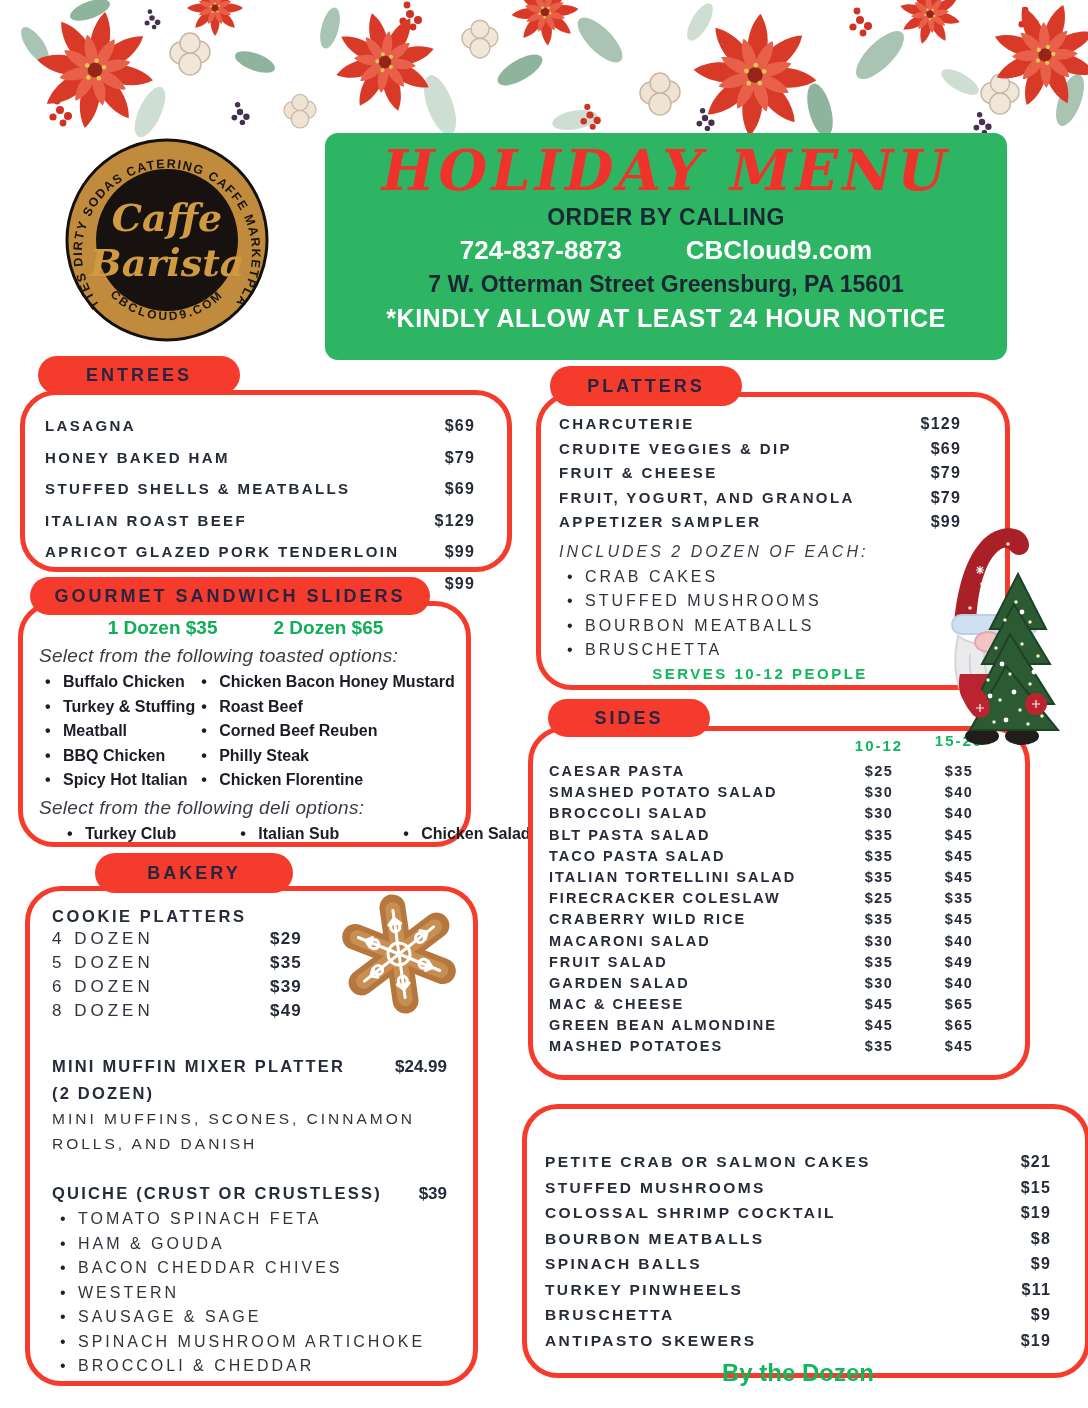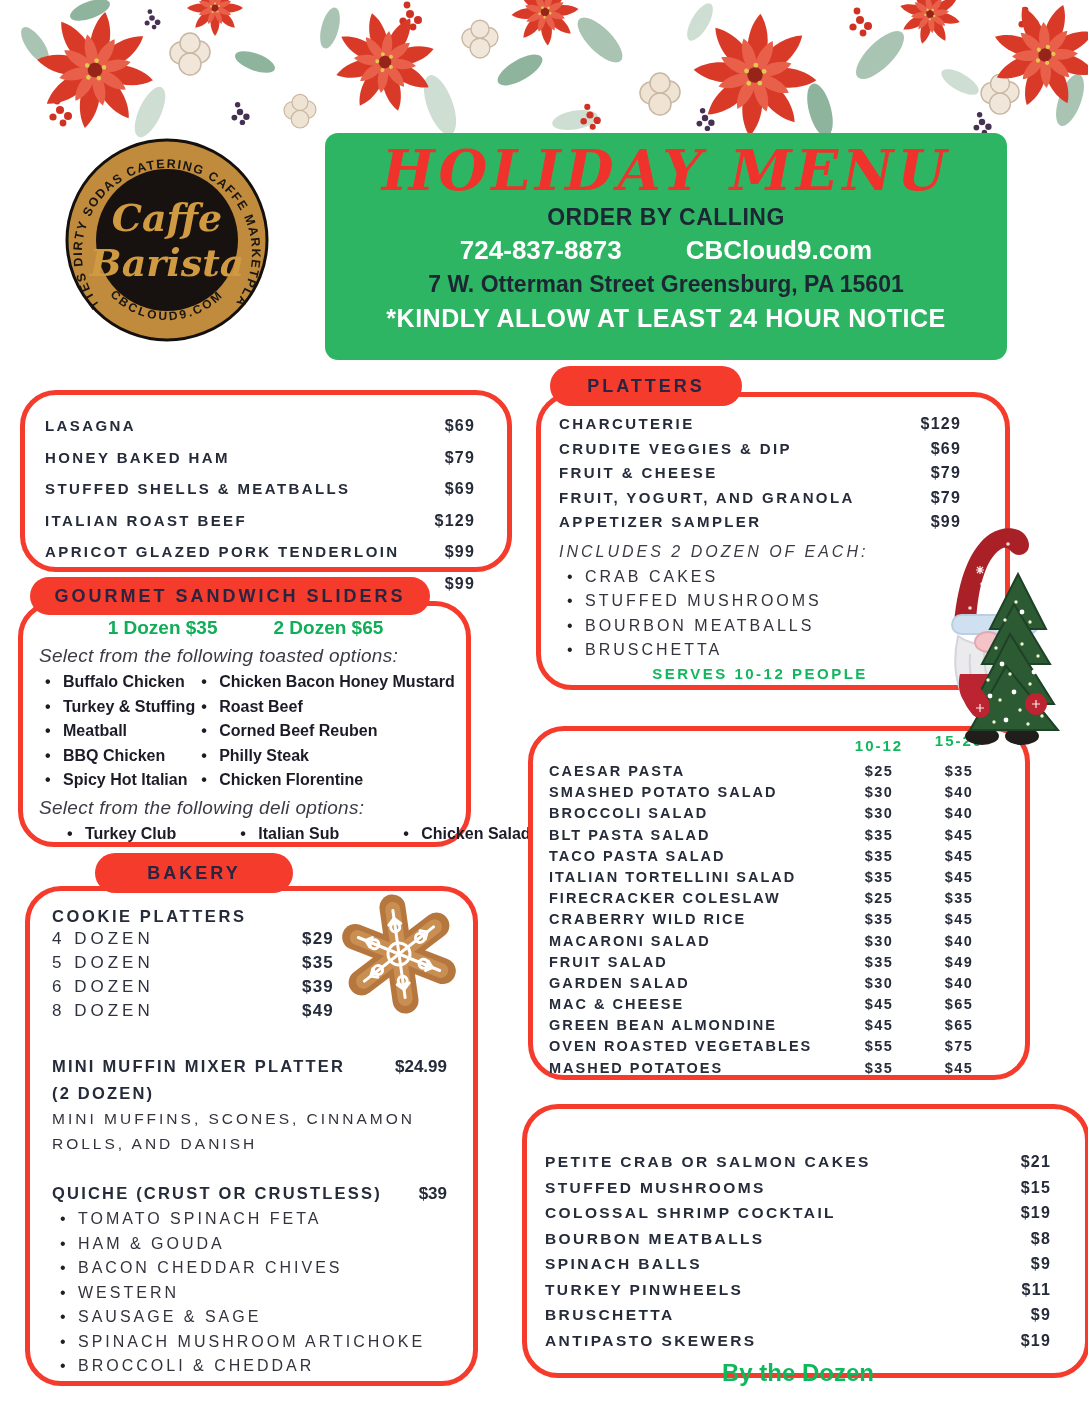--- a/index.html
+++ b/index.html
@@ -43,21 +43,21 @@
   .gp-row{display:flex;justify-content:center;gap:56px;font-weight:bold;font-size:19px;color:#0fae57;line-height:27px;}
   .lead-italic{font-style:italic;font-size:19px;color:#3b3b45;line-height:29px;letter-spacing:.3px;}
   .cols{display:flex;}
   .bold-bullets li{font-weight:bold;font-size:16px;color:#1c1c28;line-height:24.5px;padding-left:24px;position:relative;white-space:nowrap;}
   .bold-bullets li::before{content:"•";position:absolute;left:6px;}
   .col1{width:196px;}
   .deli{display:flex;gap:58px;padding-left:22px;line-height:27px;}
   
   .bakery-content{padding:12px 26px 0 22px;}
   .bk-head{font-weight:bold;font-size:16.5px;letter-spacing:2.6px;line-height:26px;}
-  .crow{display:grid;grid-template-columns:218px 1fr;height:24px;align-items:baseline;gap:32px;}
+  .crow{display:grid;grid-template-columns:218px 1fr;height:24px;align-items:baseline;}
   .crow .lbl{font-size:17px;letter-spacing:4px;color:#2e333f;}
   .crow .pr{font-size:17px;}
   .muffin-block{margin-top:28px;}
   .title-price{display:flex;justify-content:space-between;align-items:baseline;line-height:26px;}
   .tp-name{font-weight:bold;font-size:16.5px;letter-spacing:2.2px;white-space:nowrap;}
   .tp-price{font-weight:bold;font-size:17px;}
   .bk-sub{font-weight:bold;font-size:16.5px;letter-spacing:2.2px;line-height:26px;}
   .bk-desc{font-size:15.5px;letter-spacing:3px;color:#33333d;line-height:25px;width:375px;}
   .quiche-block{margin-top:24px;}
   
@@ -190,20 +190,23 @@
     <div class="hm-title">HOLIDAY MENU</div>
     <div class="hm-order">ORDER BY CALLING</div>
     <div class="hm-phone-row">
       <span>724-837-8873</span>
       <span>CBCloud9.com</span>
     </div>
     <div class="hm-address">7 W. Otterman Street Greensburg, PA 15601</div>
     <div class="hm-notice">*KINDLY ALLOW AT LEAST 24 HOUR NOTICE</div>
   </div>
 
+  <div class="pill" style="left:38px;top:356px;width:202px;height:38px;">
+    <span>ENTREES</span>
+  </div>
   <div class="box" style="left:20px;top:390px;width:492px;height:182px;">
     <div class="entrees-content">
       <div>
   <div class="row">
     <span class="nm">LASAGNA</span>
     <span class="pr">$69</span>
   </div>
 
   <div class="row">
     <span class="nm">HONEY BAKED HAM</span>
@@ -317,20 +320,23 @@
       <ul class="bold-bullets deli">
   <li>Turkey Club</li>
 
   <li>Italian Sub</li>
 
   <li>Chicken Salad</li>
 </ul>
     </div>
   </div>
 
+  <div class="pill" style="left:548px;top:699px;width:162px;height:38px;">
+    <span>SIDES</span>
+  </div>
   <div class="box" style="left:528px;top:726px;width:502px;height:354px;">
     <div class="sides-content">
       <div class="shead">
         <span></span>
         <span class="green">10-12</span>
         <span class="green sh2">15-20</span>
       </div>
       <div>
   <div class="srow">
     <span class="nm">CAESAR PASTA</span>
@@ -403,25 +409,20 @@
     <span class="sp">$45</span>
     <span class="sp">$65</span>
   </div>
 
   <div class="srow">
     <span class="nm">GREEN BEAN ALMONDINE</span>
     <span class="sp">$45</span>
     <span class="sp">$65</span>
   </div>
 
-  <div class="srow">
-    <span class="nm">OVEN ROASTED VEGETABLES</span>
-    <span class="sp">$55</span>
-    <span class="sp">$75</span>
-  </div>
 
   <div class="srow">
     <span class="nm">MASHED POTATOES</span>
     <span class="sp">$35</span>
     <span class="sp">$45</span>
   </div>
 </div>
     </div>
   </div>
 

